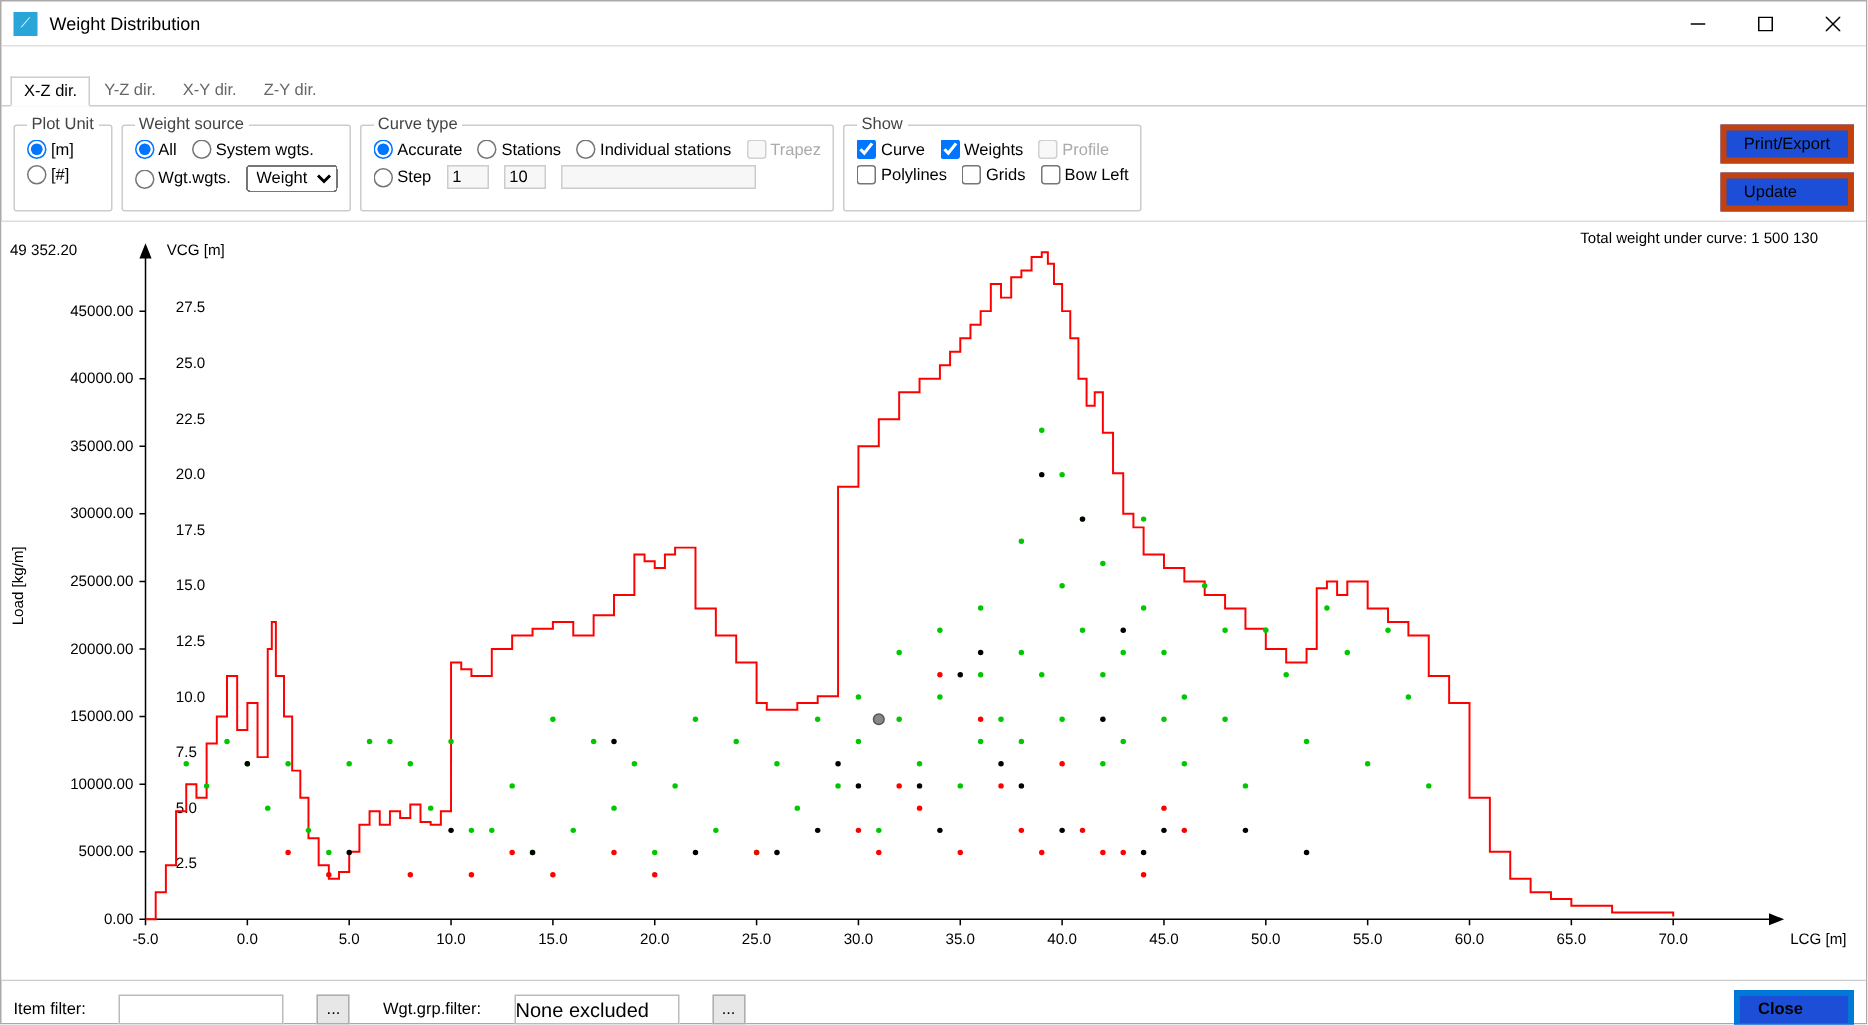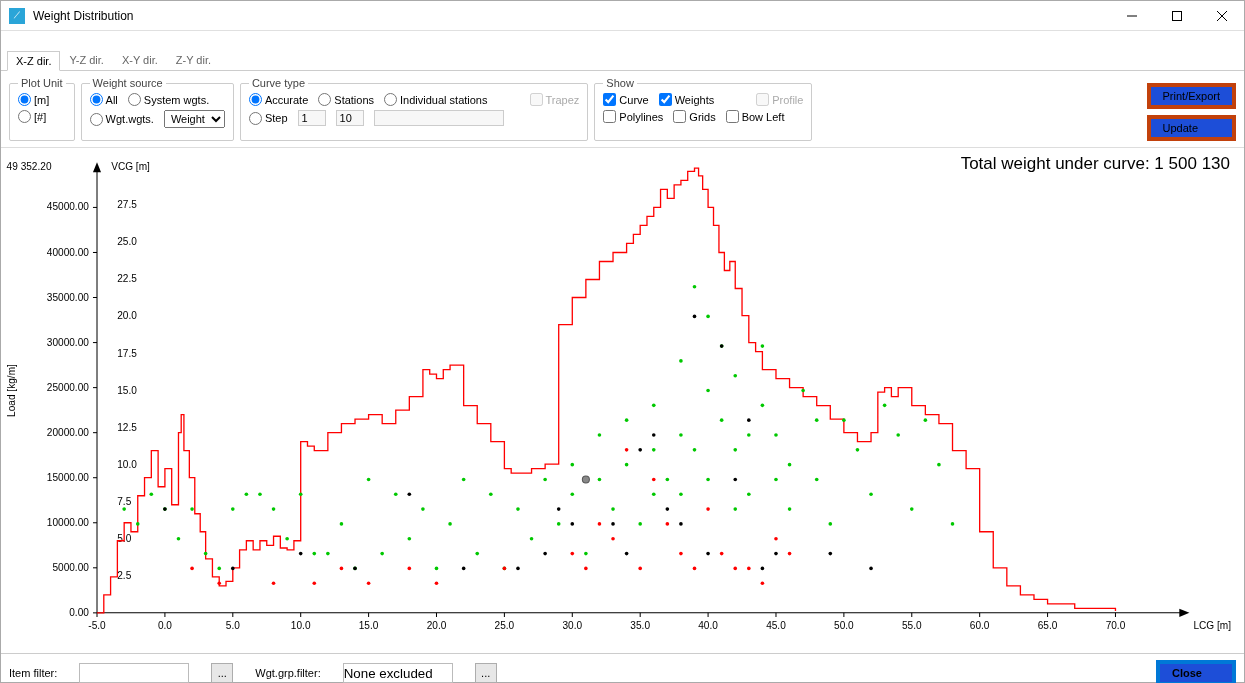--- a/index.html
+++ b/index.html
@@ -16,32 +16,32 @@
 .tabs { display: flex; height: 24px; padding: 3px 6px 0 6px; border-bottom: 1px solid #ccc; margin-top: 16px; }
 .tab { padding: 3px 8px; font-size: 11px; border: 1px solid transparent; color: #666; cursor: pointer; }
 .tab.active { border: 1px solid #ccc; border-bottom: 1px solid #fff; background: #fff; color: #000; position: relative; top: 1px; }
 
 .controls-row { display: flex; padding: 6px 8px; gap: 6px; border-bottom: 1px solid #ddd; }
 fieldset { border: 1px solid #ccc; padding: 4px 8px 6px 8px; border-radius: 2px; }
 legend { font-size: 11px; padding: 0 3px; color: #444; }
 .fs-col { display: flex; flex-direction: column; gap: 4px; }
 .fs-row { display: flex; gap: 10px; align-items: center; flex-wrap: wrap; }
 label.inline { display: flex; align-items: center; gap: 3px; font-size: 11px; }
-label.disabled { color: #aaa; margin-left: 32px; }
+label.disabled { color: #aaa; }
 select { font-size: 11px; padding: 1px 2px; }
 input.txt { width: 28px; font-size: 11px; padding: 1px 3px; background: #f7f7f7; border: 1px solid #ccc; }
 input.txt.wide { width: 130px; }
 .spacer { flex: 1; }
 .btn { min-width: 72px; padding: 3px 12px; background: #1d4ed8; border: 4px solid #c2410c; font-size: 11px; cursor: pointer; }
 .btn.primary { border-color: #0078d7; font-weight: bold; }
 .right-btns { display: flex; flex-direction: column; gap: 6px; padding-top: 6px; }
 
 .chart-area { flex: 1; position: relative; background: #fff; }
 svg.chart { width: 100%; height: 100%; display: block; }
-.chart-title-right { position: absolute; right: 14px; top: 6px; font-size: 17px; }
+.chart-title-right { position: absolute; right: 32px; top: 6px; font-size: 10px; }
 
 .footer { display: flex; align-items: center; padding: 6px 8px; border-top: 1px solid #ccc; gap: 22px; }
 .filter-input { width: 110px; height: 20px; border: 1px solid #bbb; background: #fff; }
 .mini-btn { width: 22px; height: 20px; border: 1px solid #adadad; background: #e7e7e7; display:flex; align-items:center; justify-content:center; font-size:11px; }
 .close-btn { width: 80px; margin-left: auto; }
 
 text { font-family: "Segoe UI", Tahoma, sans-serif; }
 </style>
 </head>
 <body>

